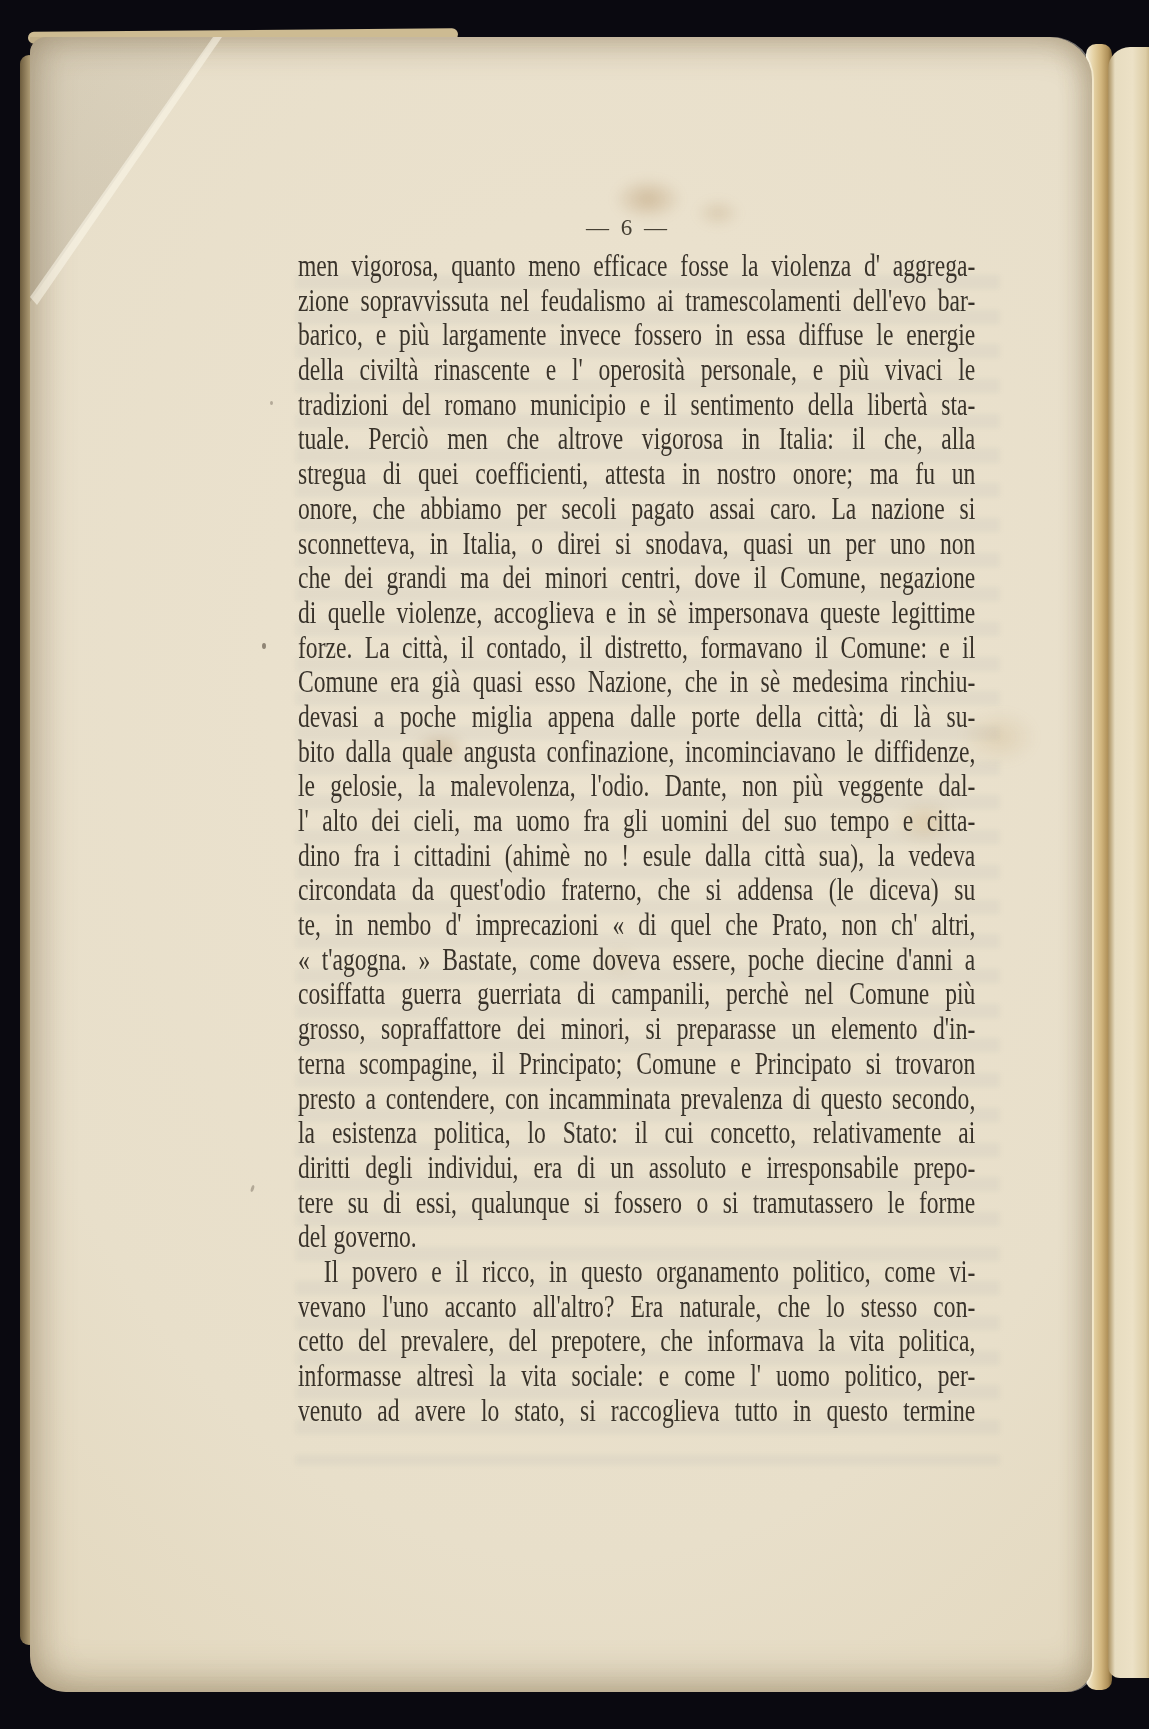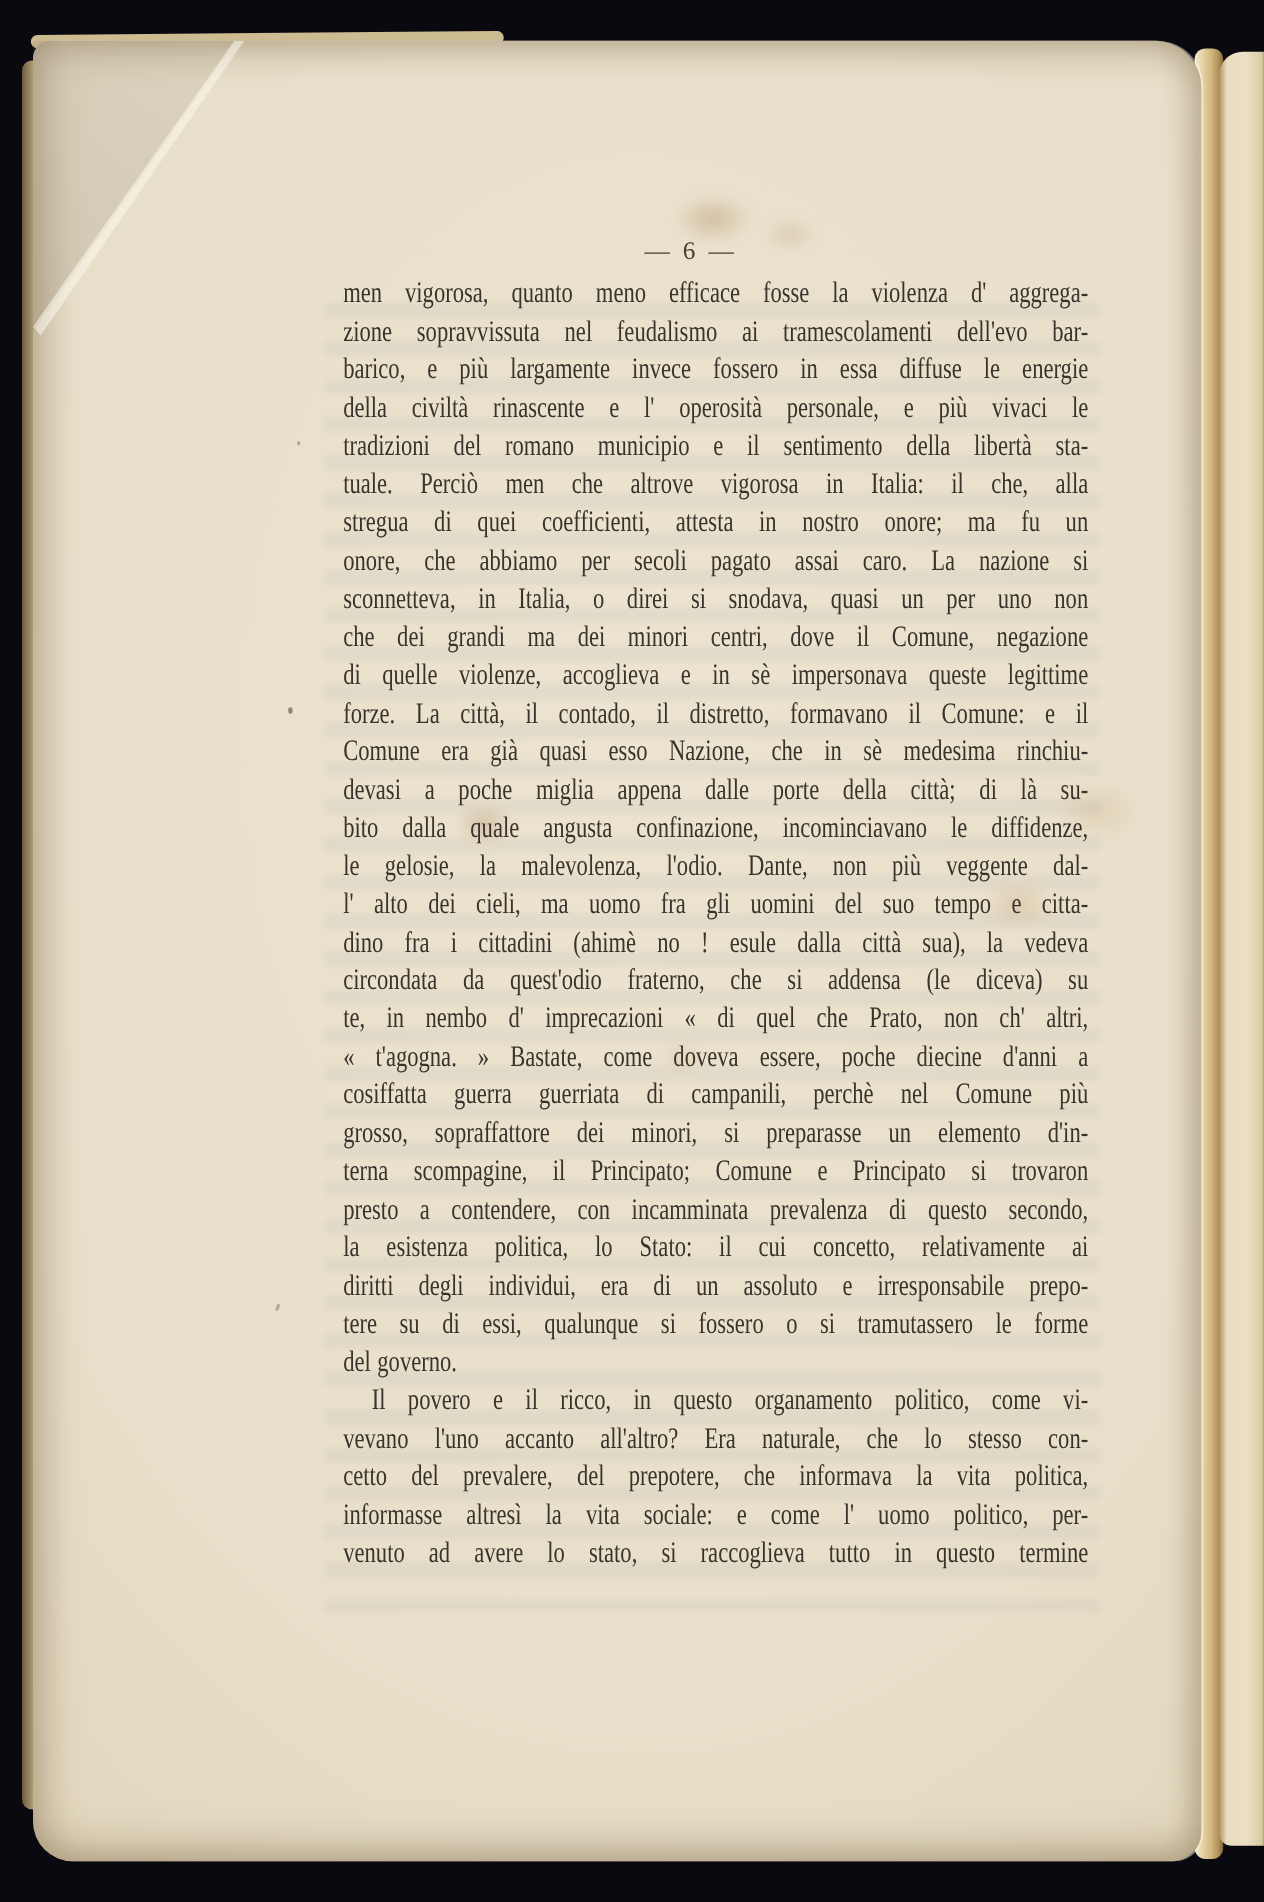--- a/index.html
+++ b/index.html
@@ -28,21 +28,21 @@
                     2px 0 0 rgba(255,252,240,.45);}
   .corner-crease{position:absolute;left:0;top:0;width:200px;height:275px;
          clip-path:polygon(0 0,185px 0,0 265px);
          background:linear-gradient(215deg,rgba(120,108,86,.10),rgba(120,108,86,.22));}
   .corner-crease-line{position:absolute;left:0;top:0;width:200px;height:275px;
          clip-path:polygon(183px 0,192px 0,7px 268px,0 260px);
          background:rgba(252,247,235,.55);}
   
   .page-number{position:absolute;left:248px;top:178px;width:700px;text-align:center;
          font-size:23px;letter-spacing:3px;color:#464034;}
-  .textblock{position:absolute;left:282px;top:212px;width:700px;color:#39332b;font-size:27px;}
+  .textblock{position:absolute;left:268px;top:212px;width:700px;color:#39332b;font-size:31px;}
   .textblock .line{width:890px;height:34.7px;line-height:34.7px;
          transform:scaleX(0.761);transform-origin:0 0;
          text-align:justify;text-align-last:justify;text-justify:inter-word;
          word-spacing:1px;}
   .textblock .line.no-just{text-align:left;text-align-last:left;}
   .textblock .line.indent{text-indent:34px;}
   
   .stain{position:absolute;border-radius:50%;filter:blur(5px);pointer-events:none;}
   .stain.a{left:583px;top:140px;width:70px;height:44px;background:radial-gradient(closest-side,rgba(150,105,50,.30),rgba(150,105,50,0));}
   .stain.b{left:665px;top:161px;width:46px;height:30px;background:radial-gradient(closest-side,rgba(150,110,55,.18),rgba(150,110,55,0));}

